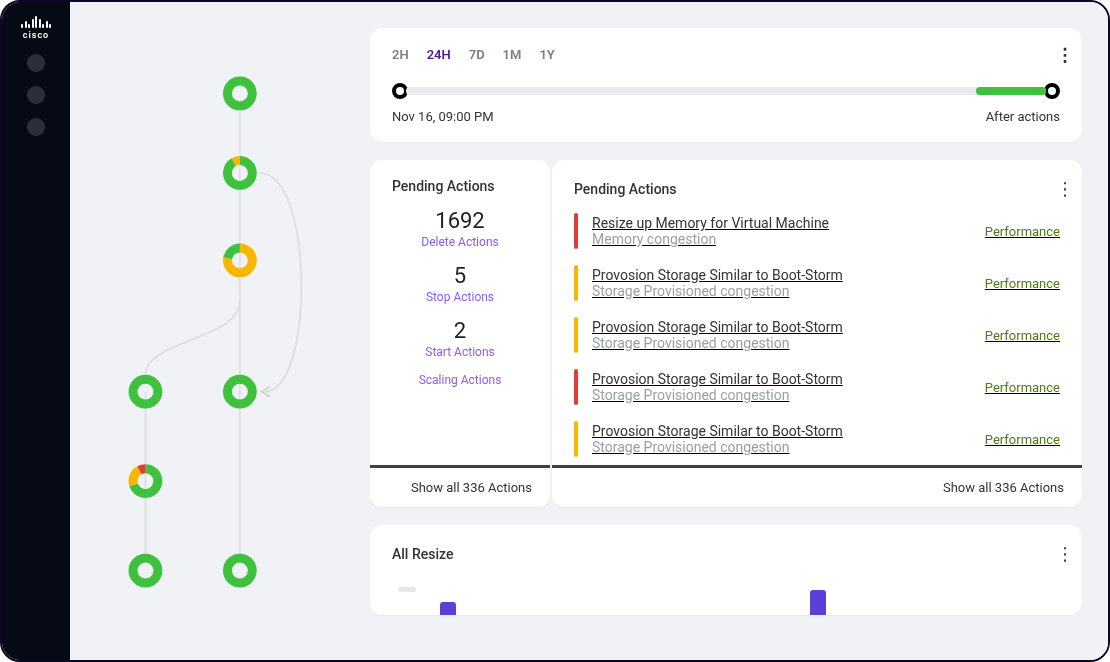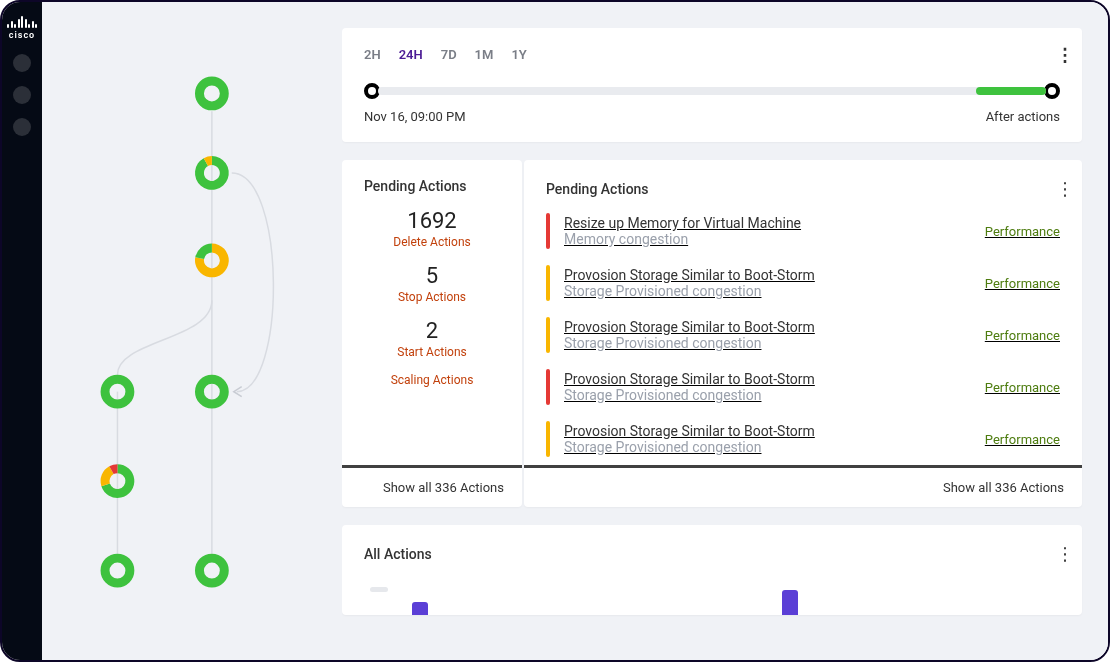--- a/index.html
+++ b/index.html
@@ -2,54 +2,54 @@
 <html><head>
 <meta charset="utf-8">
 <style>
   * { box-sizing: border-box; margin: 0; padding: 0; }
   html, body { width: 1110px; height: 662px; font-family: -apple-system, BlinkMacSystemFont, "Segoe UI", Roboto, sans-serif; }
   .frame {
     width: 1110px; height: 662px; background: #fff; border: 2px solid #0d0628;
     border-radius: 20px; overflow: hidden; position: relative; display: flex;
   }
   .sidebar {
-    width: 40px; background: #050a15; display: flex; flex-direction: column;
+    width: 68px; background: #050a15; display: flex; flex-direction: column;
     align-items: center; padding-top: 14px; gap: 14px;
   }
   .logo { color: #fff; font-size: 9px; letter-spacing: 1px; font-weight: 600; display: flex; flex-direction: column; align-items: center; }
   .logo-bars { display: flex; gap: 1.5px; align-items: flex-end; margin-bottom: 2px; }
   .logo-bars span { width: 2px; background: #fff; border-radius: 1px; }
   .nav-dot { width: 18px; height: 18px; border-radius: 50%; background: #2b2f38; }
   .nav-dot:first-of-type { margin-top: 10px; }
 
   .content { flex: 1; background: #f0f2f6; display: flex; overflow: hidden; }
 
   .tree-pane { width: 300px; position: relative; background: #f0f2f6; }
   .tree-svg { position: absolute; inset: 0; width: 100%; height: 100%; }
 
   .main { flex: 1; padding: 26px 26px 0 0; display: flex; flex-direction: column; gap: 18px; overflow: hidden; }
 
-  .card { background: #fff; border-radius: 4px; box-shadow: 0 1px 2px rgba(0,0,0,.04); }
+  .card { background: #fff; border-radius: 12px; box-shadow: 0 1px 2px rgba(0,0,0,.04); }
 
   .time-card { padding: 16px 22px 18px 22px; }
   .time-tabs { display: flex; gap: 18px; font-size: 13px; font-weight: 600; color: #7a7e87; align-items: center; }
   .time-tabs .active { color: #4c1d95; }
   .time-tabs .more { margin-left: auto; font-size: 18px; letter-spacing: 0; color: #333; cursor: pointer; }
   .slider-row { margin-top: 18px; display: flex; align-items: center; gap: 0; }
   .slider-handle { width: 16px; height: 16px; border: 4px solid #000; border-radius: 50%; background: #fff; flex-shrink: 0; }
   .slider-track { flex: 1; height: 8px; background: #e9ebef; border-radius: 4px; margin: 0 -2px; position: relative; }
   .slider-fill { position: absolute; right: 0; top: 0; bottom: 0; width: 70px; background: #3ec23e; border-radius: 4px; }
   .slider-labels { display: flex; justify-content: space-between; margin-top: 10px; font-size: 13px; color: #333; }
 
   .mid-row { display: flex; gap: 2px; }
   .pending-summary { width: 180px; padding: 18px 0 0 0; display: flex; flex-direction: column; }
   .card-title { font-size: 14px; color: #333; font-weight: 500; padding: 0 22px; }
   .stat { text-align: center; margin-top: 14px; }
   .stat .num { font-size: 22px; color: #222; }
-  .stat .lbl { font-size: 12px; color: #c2410c; margin-top: 2px; }
+  .stat .lbl { font-size: 12px; color: #8b5cf6; margin-top: 2px; }
   .card-footer { margin-top: auto; border-top: 3px solid #404040; text-align: right; padding: 12px 18px; font-size: 13px; color: #333; cursor: pointer; }
 
   .pending-list { flex: 1; padding: 18px 0 0 0; display: flex; flex-direction: column; min-width: 0; }
   .pl-header { display: flex; justify-content: space-between; padding: 0 22px; align-items: center; }
   .pl-header .more { font-size: 18px; color: #333; cursor: pointer; }
   .action-row { display: flex; align-items: center; padding: 8px 22px; gap: 14px; }
   .bar-indicator { width: 4px; height: 36px; border-radius: 2px; flex-shrink: 0; }
   .bar-red { background: #e53935; }
   .bar-yellow { background: #f9b600; }
   .action-text { flex: 1; min-width: 0; }
@@ -226,21 +226,21 @@
                 </div>
                 <div class="action-tag">Performance</div>
               </div>
             </div>
           <div class="card-footer">Show all 336 Actions</div>
         </div>
       </div>
 
       <div class="card all-actions">
         <div class="aa-header">
-          <div class="card-title" style="padding:0">All Actions</div>
+          <div class="card-title" style="padding:0">All Resize</div>
           <span class="more"><span class="vmore"></span></span>
         </div>
         <div class="bars">
           <div class="mini"></div>
           <div class="b" style="left:48px; height:30px;"></div>
           <div class="b" style="left:418px; height:42px;"></div>
 
         </div>
       </div>
     </div>

